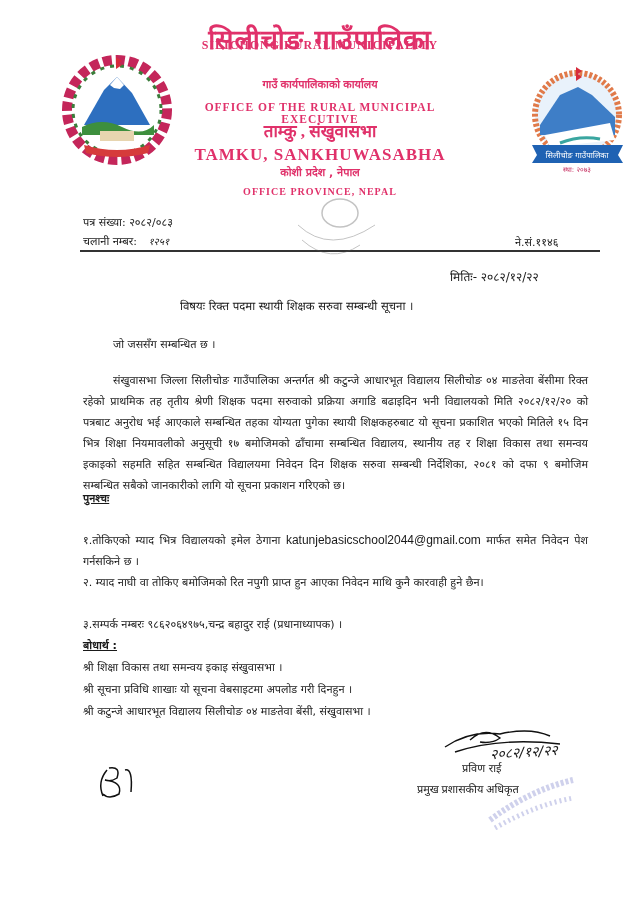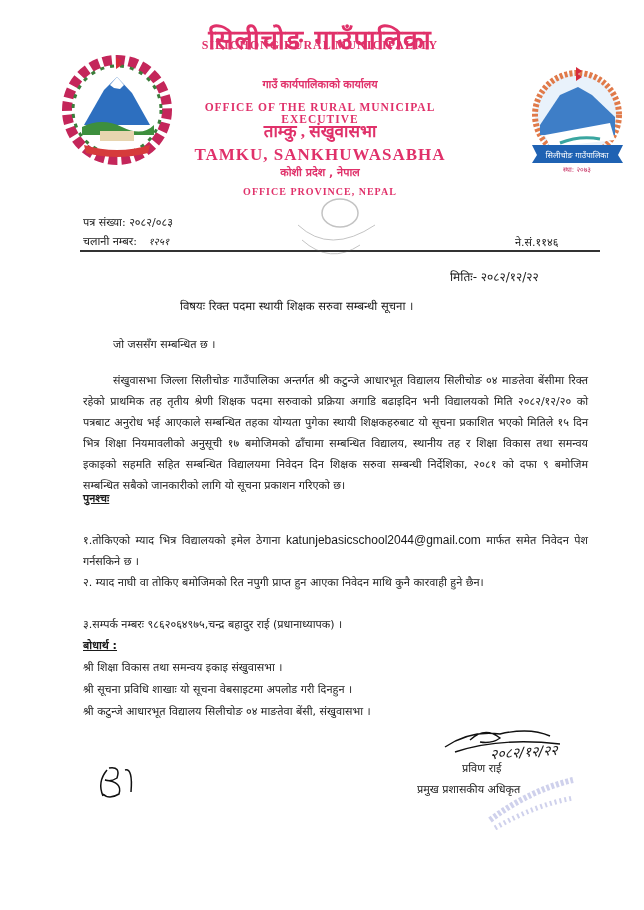--- a/index.html
+++ b/index.html
@@ -105,21 +105,21 @@
 </div>
 <div class="abs body-text" style="left:83px;top:657px;">श्री शिक्षा विकास तथा समन्वय इकाइ संखुवासभा ।</div>
 <div class="abs body-text" style="left:83px;top:679px;">श्री सूचना प्रविधि शाखाः यो सूचना वेबसाइटमा अपलोड गरी दिनहुन ।</div>
 <div class="abs body-text" style="left:83px;top:701px;">श्री कटुन्जे आधारभूत विद्यालय सिलीचोङ ०४ माङतेवा बेंसी, संखुवासभा ।</div>
 
 <svg class="abs" style="left:440px;top:722px;width:130px;height:42px;" viewBox="0 0 130 42">
   <path d="M5 25 Q30 8 60 12 Q90 5 110 14 M15 30 Q60 15 120 22 M30 18 Q45 4 60 16 Q52 22 40 20" stroke="#111" stroke-width="1.4" fill="none"></path>
 </svg>
 <div class="abs" style="left:490px;top:742px;font-family:'DejaVu Sans',sans-serif;font-style:italic;font-size:14px;transform:rotate(-4deg);">२०८२/१२/२२</div>
 <div class="abs sig" style="left:462px;top:760px;">प्रविण राई</div>
-<div class="abs sig" style="left:417px;top:781px;">प्रमुख प्रशासकीय अधिकृत</div>
+<div class="abs sig" style="left:417px;top:781px;font-family:Liberation Serif, serif;">प्रमुख प्रशासकीय अधिकृत</div>
 <svg class="abs faded-stamp" viewBox="0 0 90 60">
   <path d="M5 50 Q45 20 88 10" stroke="#8a8fd0" stroke-width="6" fill="none" stroke-dasharray="3 2"></path>
   <path d="M10 58 Q50 35 88 28" stroke="#8a8fd0" stroke-width="5" fill="none" stroke-dasharray="2 3"></path>
 </svg>
 
 <svg class="abs" style="left:95px;top:762px;width:45px;height:40px;" viewBox="0 0 45 40">
   <path d="M12 8 Q2 20 8 34 M14 6 Q26 4 22 16 Q16 20 10 18 Q28 20 24 32 Q14 38 8 32 M30 8 Q38 6 36 30" stroke="#111" stroke-width="1.5" fill="none"></path>
 </svg>
 
 </body></html>

